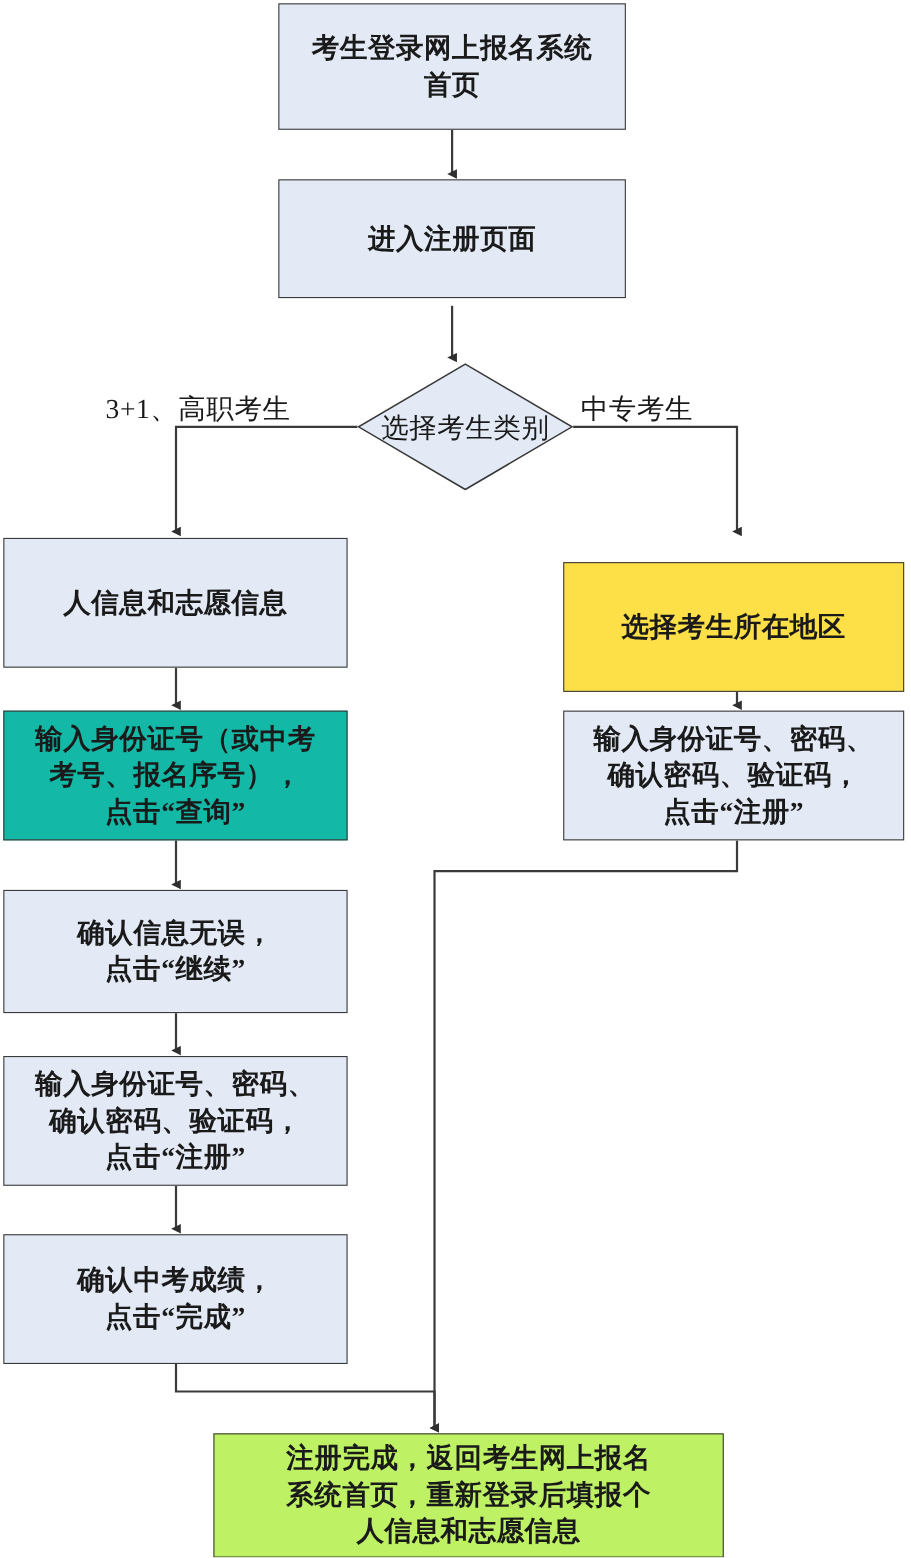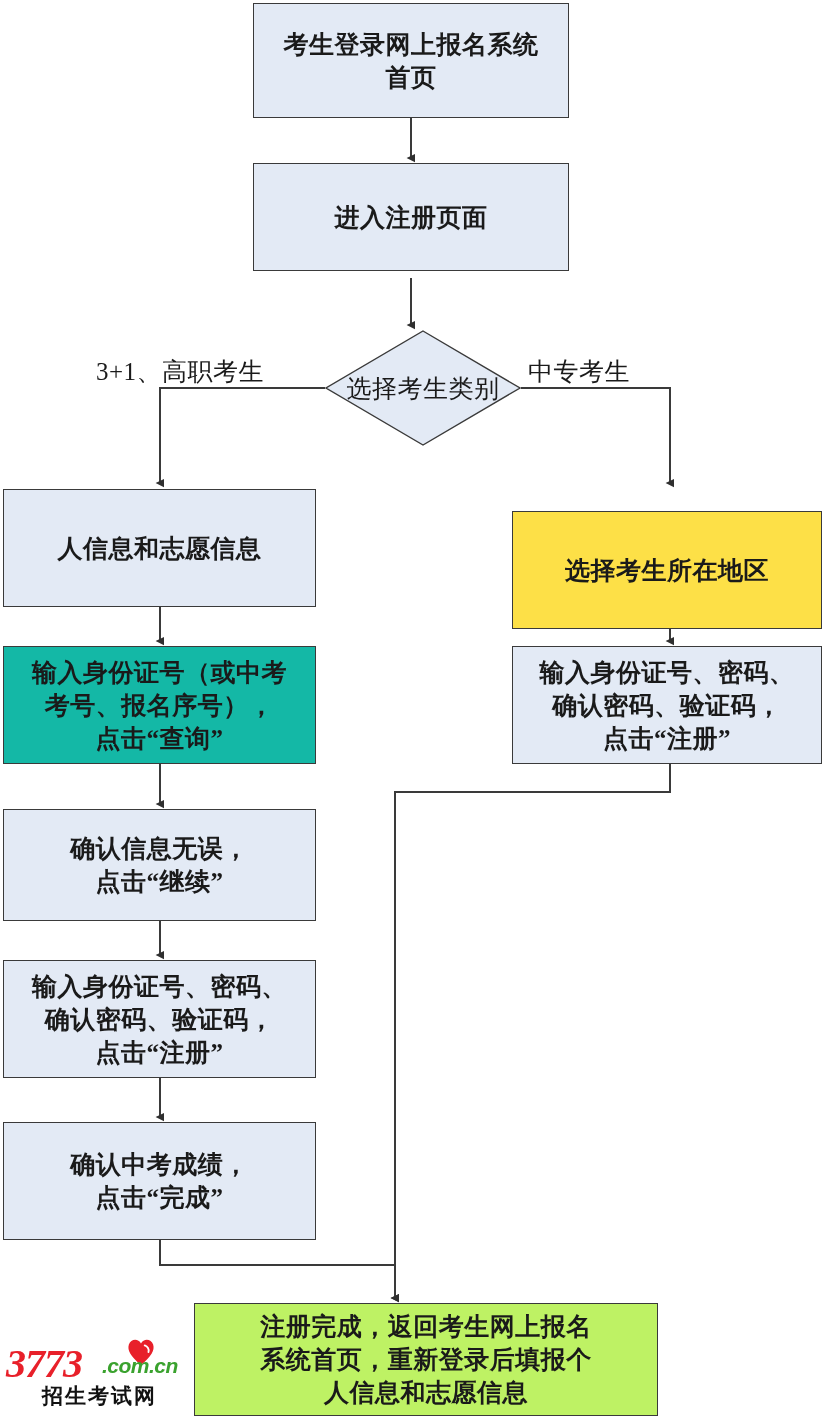--- a/index.html
+++ b/index.html
@@ -194,23 +194,14 @@
 系统首页，重新登录后填报个
 人信息和志愿信息</span>
       </div>
     </div>
 
   <div id="edge-label-layer">
       <div class="edge-label" style="left: 96px; top: 355px;">3+1、高职考生</div>
       <div class="edge-label" style="left: 528px; top: 355px;">中专考生</div>
     </div>
 
-  <div id="logo">
-    <span class="logo-main">3773</span>
-    <svg class="logo-heart" viewBox="0 0 32 30" xmlns="http://www.w3.org/2000/svg">
-      <path d="M16 29 C 5 20, 1 13, 3 7 C 5 1, 13 0, 16 6 C 19 0, 27 1, 29 7 C 31 13, 27 20, 16 29 Z" fill="#e8202a"></path>
-      <path d="M20 8 C 23 9, 25 12, 24 15" stroke="#ffffff" stroke-width="2" fill="none" stroke-linecap="round"></path>
-    </svg>
-    <span class="logo-tld">.com.cn</span>
-    <span class="logo-sub">招生考试网</span>
-  </div>
 
 </div>
 
 </body></html>

